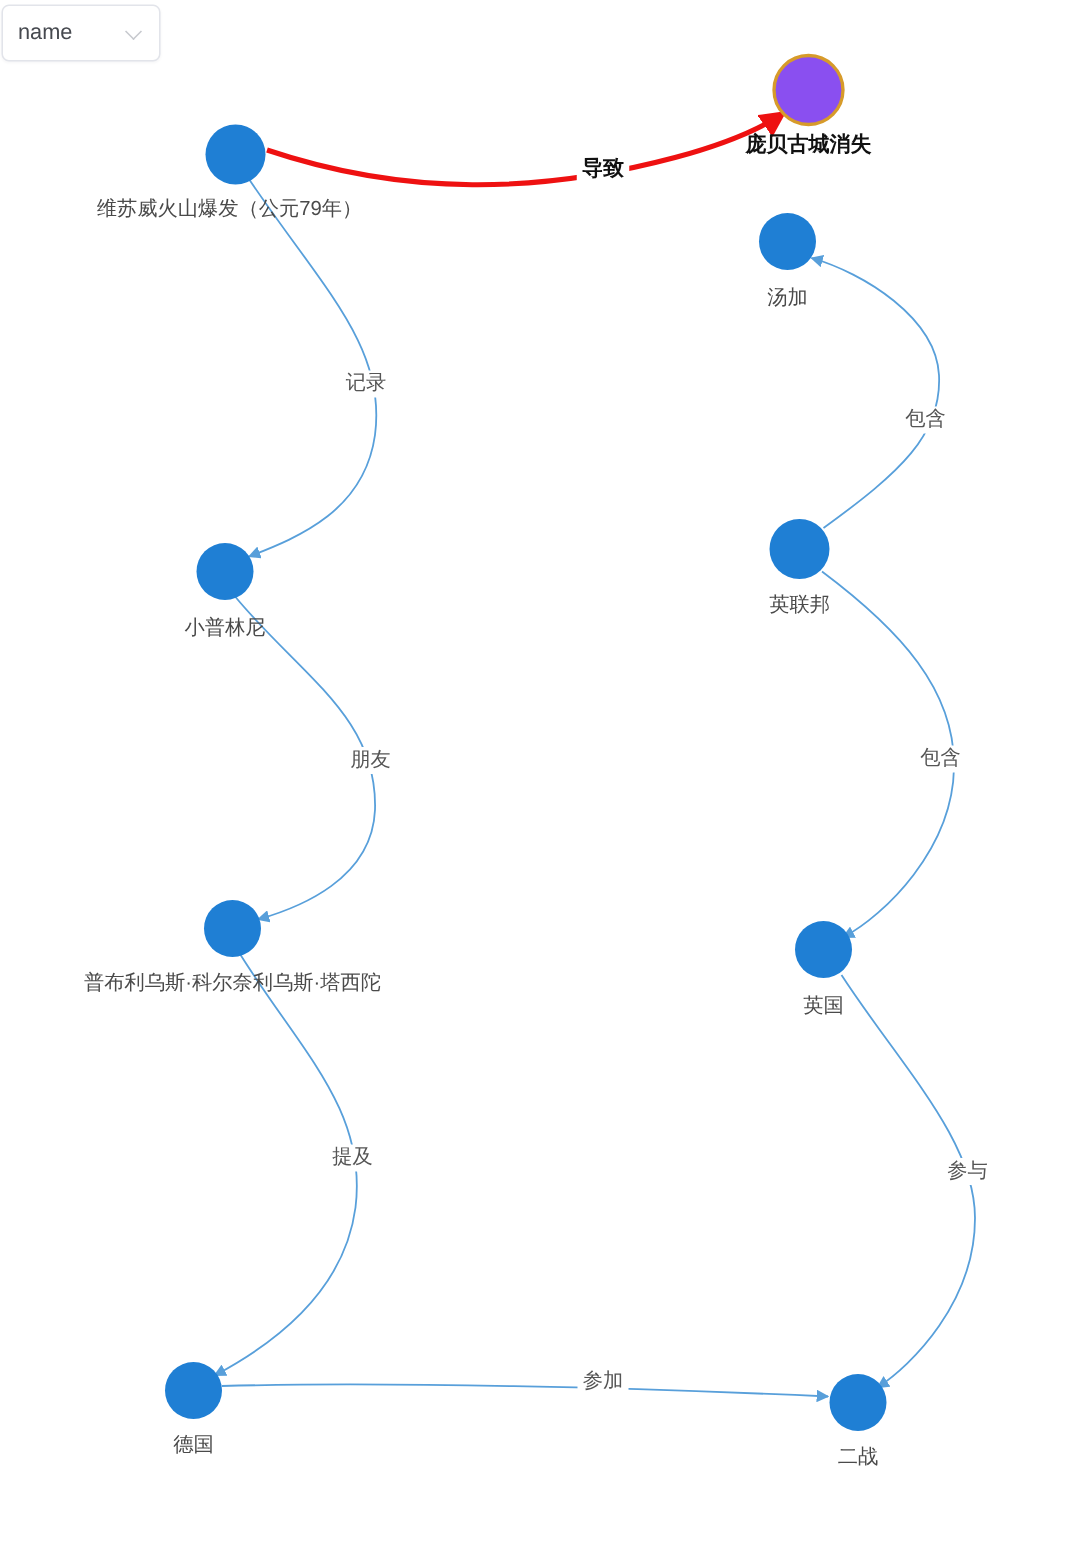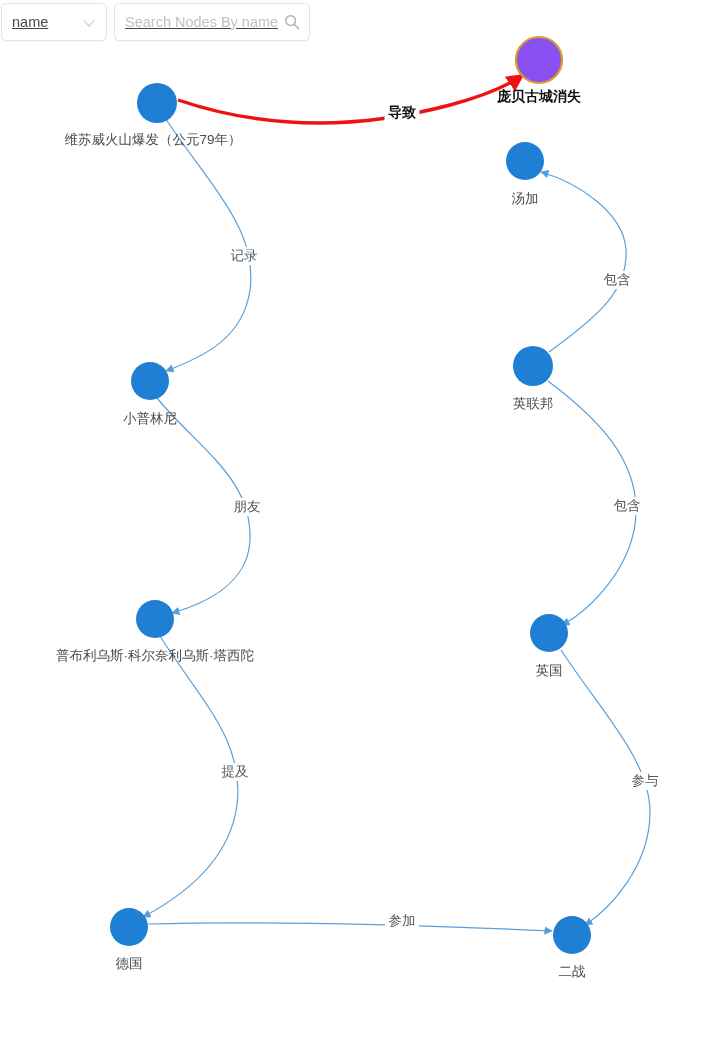--- a/index.html
+++ b/index.html
@@ -84,21 +84,20 @@
 
   
   #toolbar {
     position: absolute;
     left: 0;
     top: 0;
     display: flex;
     align-items: flex-end;
     padding: 2px 0 0 0;
     z-index: 10;
-    text-decoration: underline;
   }
   .select-box {
     position: relative;
     width: 106px;
     height: 38px;
     box-sizing: border-box;
     background: #ffffff;
     border: 1px solid #e2e4ea;
     border-radius: 5px;
     display: flex;
@@ -232,22 +231,13 @@
         <text x="572" y="972" class="node-label-text">二战</text>
       </g>
   </svg>
 </div>
 
 <div id="toolbar">
   <div class="select-box">
     <span class="select-value">name</span>
     <span class="chev"></span>
   </div>
-  <div class="search-box">
-    <input class="search-input" type="text" placeholder="Search Nodes By name" style="">
-    <span class="search-icon">
-      <svg viewBox="0 0 16 16" width="16" height="16">
-        <circle cx="6.6" cy="6.6" r="4.9" fill="none" stroke="#70757e" stroke-width="1.5"></circle>
-        <line x1="10.2" y1="10.2" x2="14.6" y2="14.6" stroke="#70757e" stroke-width="1.5" stroke-linecap="round"></line>
-      </svg>
-    </span>
-  </div>
 </div>
 
 </body></html>

